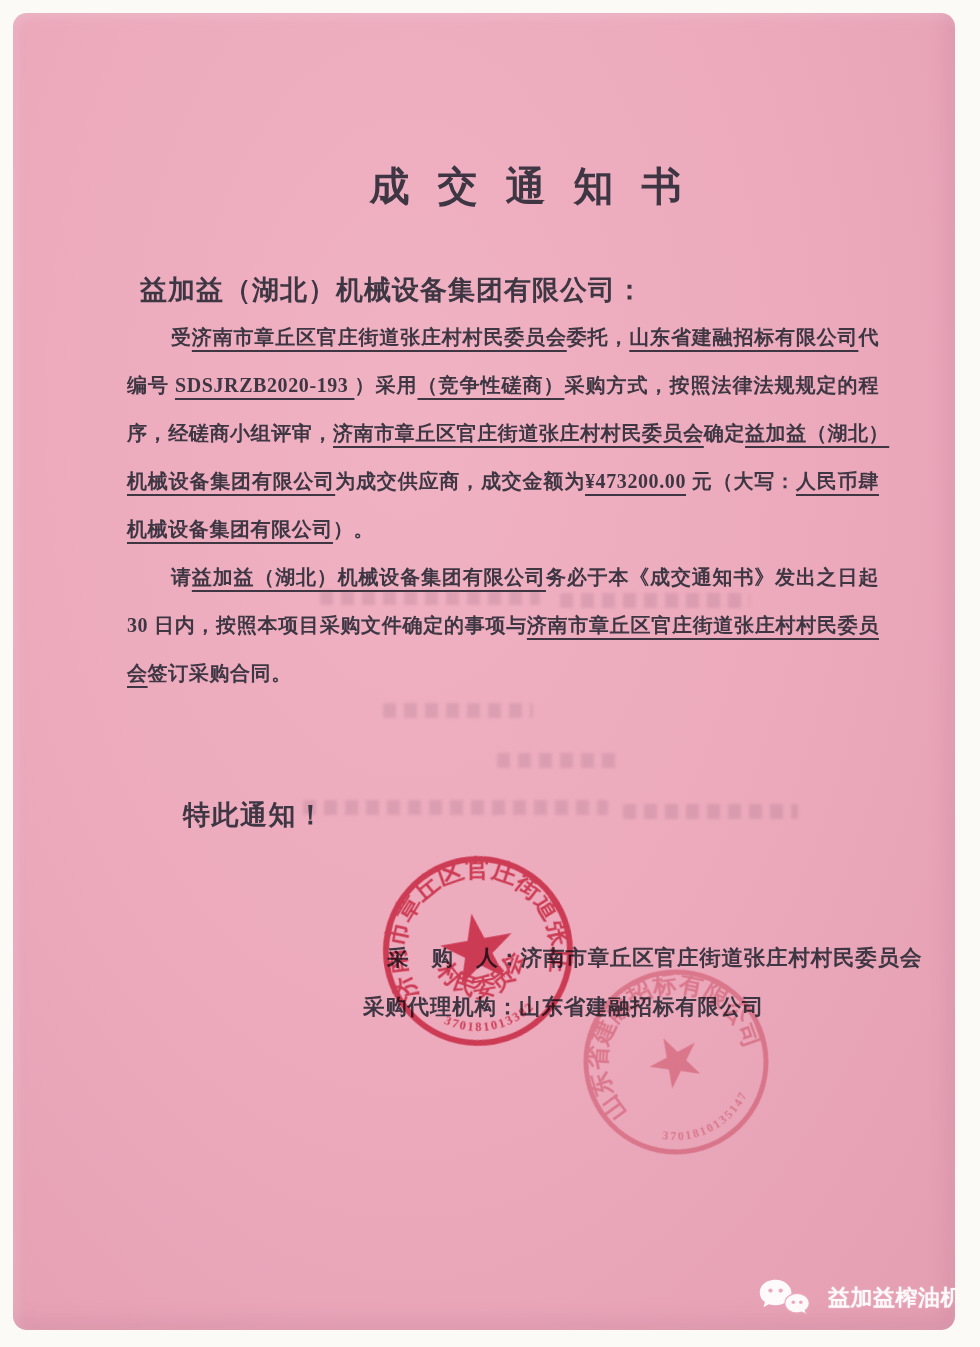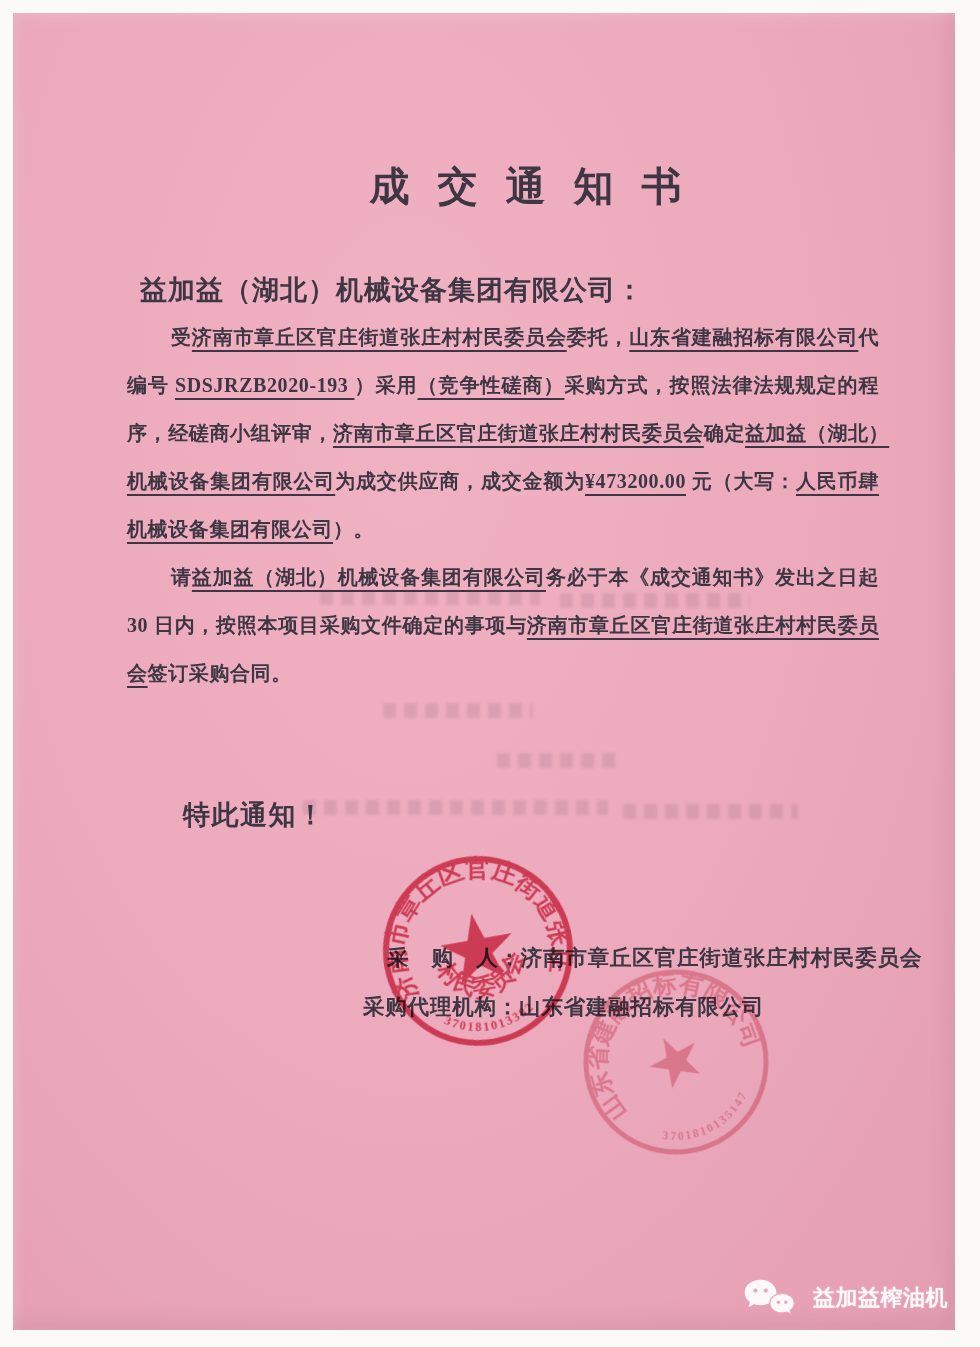--- a/index.html
+++ b/index.html
@@ -6,20 +6,21 @@
   body{
     width:980px;height:1347px;position:relative;overflow:hidden;
     background:#fbfaf7;
     font-family:"Liberation Serif","DejaVu Serif",serif;
   }
   .sheet{
     position:absolute;left:13px;top:13px;width:942px;height:1317px;
     background:radial-gradient(ellipse at 42% 30%, #f0b2c3 0%, var(--paper) 55%, #e49eb2 100%);
     box-shadow:inset -6px -8px 20px rgba(150,90,110,.16), inset 4px 4px 12px rgba(255,255,255,.20);
     overflow:hidden;
+    border-radius:14px;
   }
   .title{
     position:absolute;left:57px;top:146px;width:920px;margin:0;
     text-align:center;font-size:40px;font-weight:700;letter-spacing:9px;
     color:var(--ink);
   }
   .addressee{
     position:absolute;left:127px;top:259px;width:760px;
     font-size:27px;font-weight:600;letter-spacing:1px;color:var(--ink);
   }
@@ -51,21 +52,21 @@
     filter:blur(.4px);
   }
   .stamp text{font-family:"Liberation Serif","DejaVu Serif",serif;font-weight:600;}
   .s1{left:365px;top:838px;color:var(--stamp1);opacity:.88;transform:rotate(-10deg);}
   .s2{left:563px;top:949px;color:var(--stamp2);opacity:.50;transform:rotate(-28deg);}
   .smudge{
     position:absolute;height:15px;opacity:.12;filter:blur(1.6px);border-radius:2px;
     background:repeating-linear-gradient(90deg,#5a3648 0 13px,transparent 13px 21px);
   }
   .watermark{
-    position:absolute;left:728px;top:1264px;height:42px;
+    position:absolute;left:743px;top:1264px;height:42px;
     display:flex;align-items:center;gap:16px;color:#fff;opacity:.94;
   }
   .wicon{width:56px;height:40px;flex:0 0 auto;}
   .wlabel{
     font-family:"Liberation Sans","DejaVu Sans",sans-serif;
     font-size:22px;font-weight:700;letter-spacing:.5px;color:#fff;
     text-shadow:0 0 2px rgba(255,255,255,.4);white-space:nowrap;
   }
 </style>
 </head>

